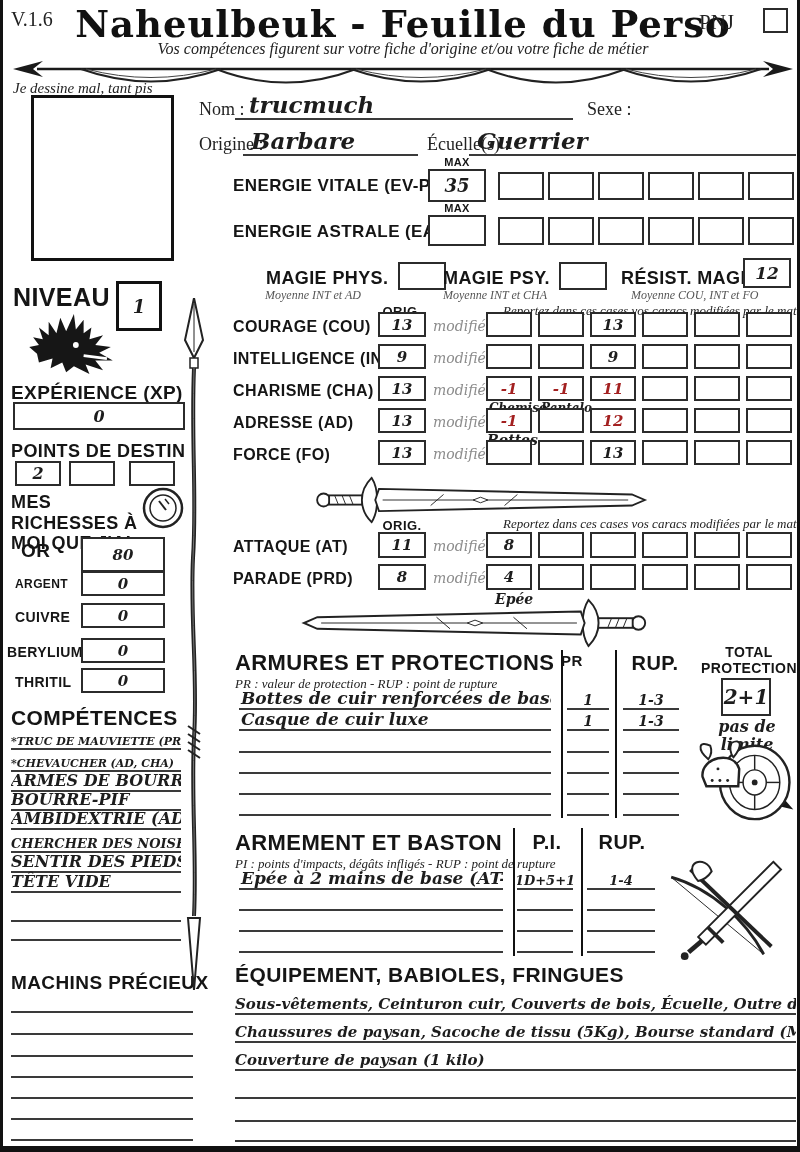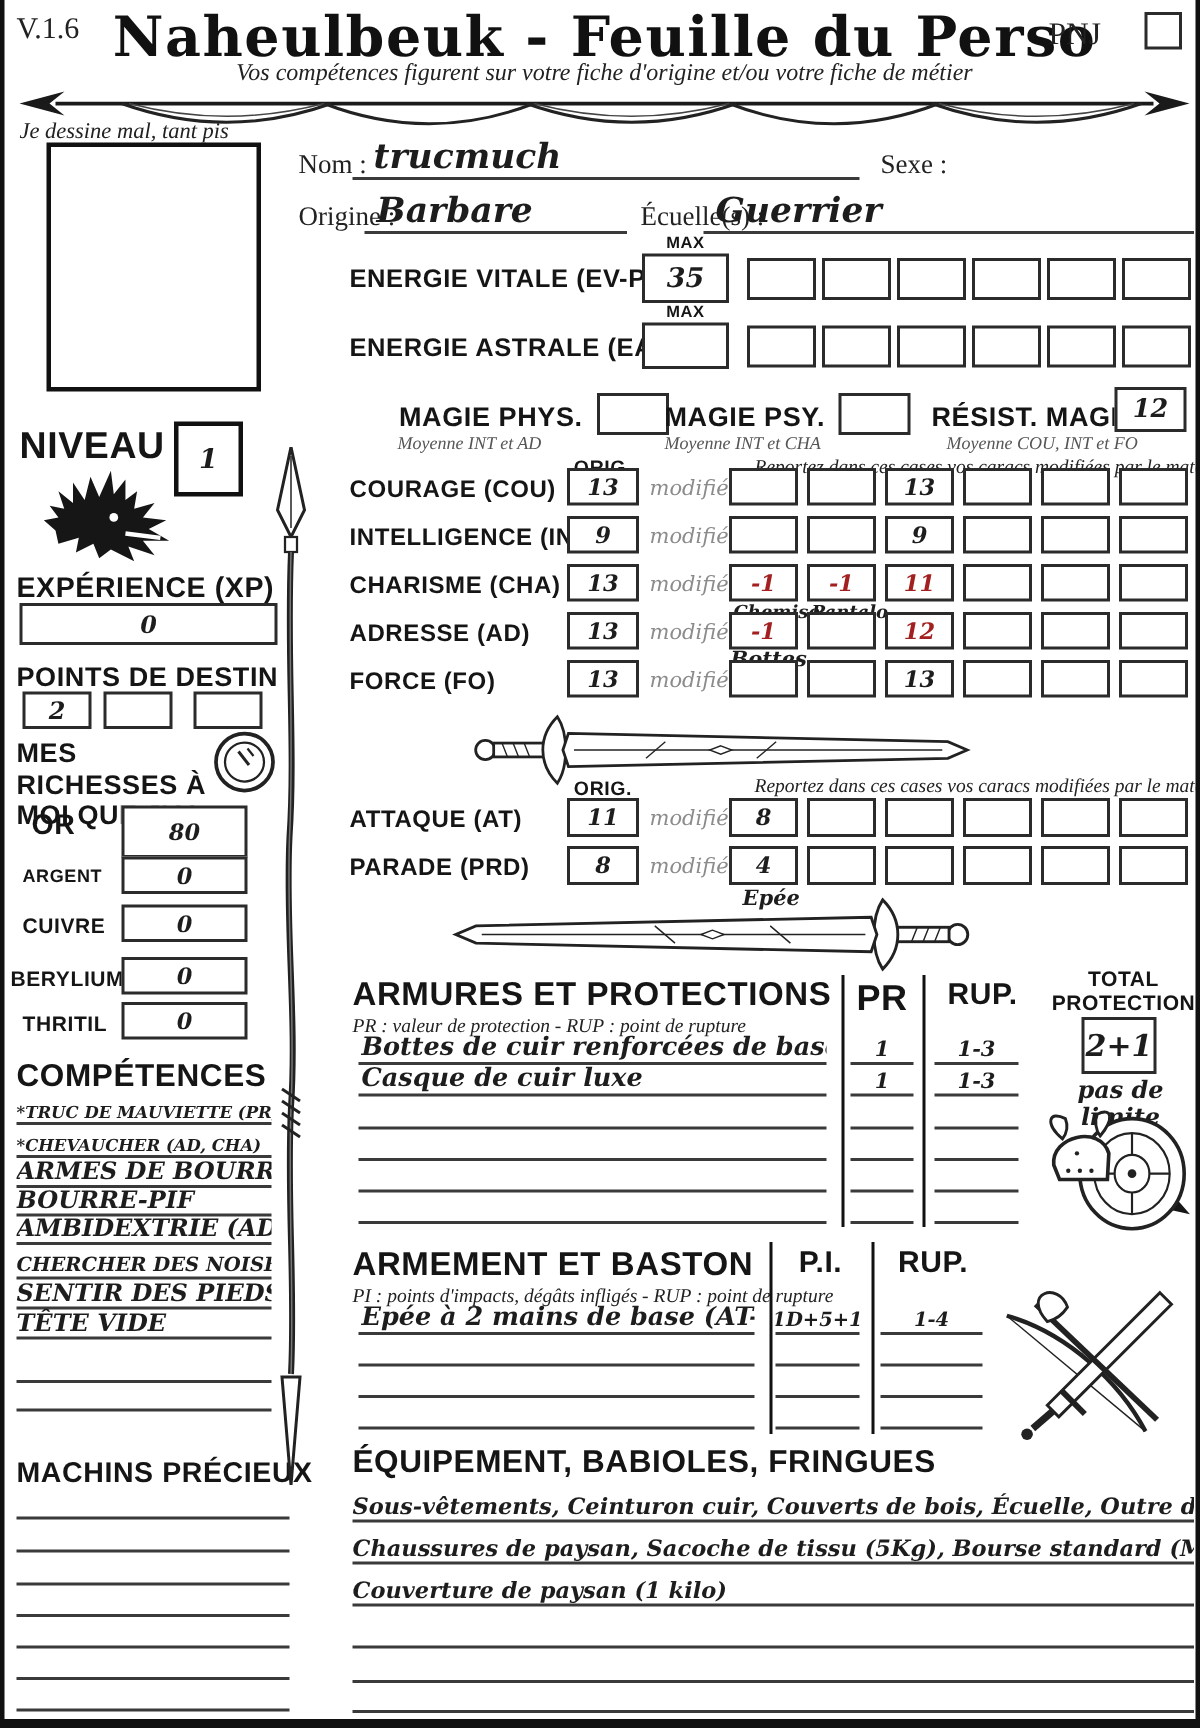--- a/index.html
+++ b/index.html
@@ -277,21 +277,21 @@
       <line x1="140" y1="20" x2="126" y2="32" stroke="#222" stroke-width="1"></line>
       <line x1="220" y1="20" x2="206" y2="32" stroke="#222" stroke-width="1"></line>
       <polygon points="180,23 188,26 180,29 172,26" fill="#fff" stroke="#222" stroke-width="1"></polygon>
     </svg>
   </div>
 
   <div class="abs ser it" style="left:232px;top:676px;font-size:13px">PR : valeur de protection - RUP : point de rupture</div>
   <div class="abs b" style="left:232px;top:650px;font-size:22px">ARMURES ET PROTECTIONS</div>
   <div class="vline" style="left:558px;top:650px;height:168px"></div>
   <div class="vline" style="left:612px;top:650px;height:168px"></div>
-  <div class="abs b" style="left:558px;top:652px;width:54px;text-align:center;font-size:24px">PR</div>
+  <div class="abs b" style="left:558px;top:652px;width:54px;font-size:15px">PR</div>
   <div class="abs b" style="left:612px;top:652px;width:80px;text-align:center;font-size:20px">RUP.</div>
 
   <div class="cell hand" style="left:236px;top:686px;width:312px;height:24px;font-size:17px;padding-left:2px">Bottes de cuir renforcées de base (AD-1)</div>
   <div class="cell cellc hand" style="left:564px;top:690px;width:42px;height:20px;font-size:14px">1</div>
   <div class="cell cellc hand" style="left:620px;top:690px;width:56px;height:20px;font-size:14px">1-3</div>
 
   <div class="cell hand" style="left:236px;top:707px;width:312px;height:24px;font-size:17px;padding-left:2px">Casque de cuir luxe</div>
   <div class="cell cellc hand" style="left:564px;top:711px;width:42px;height:20px;font-size:14px">1</div>
   <div class="cell cellc hand" style="left:620px;top:711px;width:56px;height:20px;font-size:14px">1-3</div>
 

